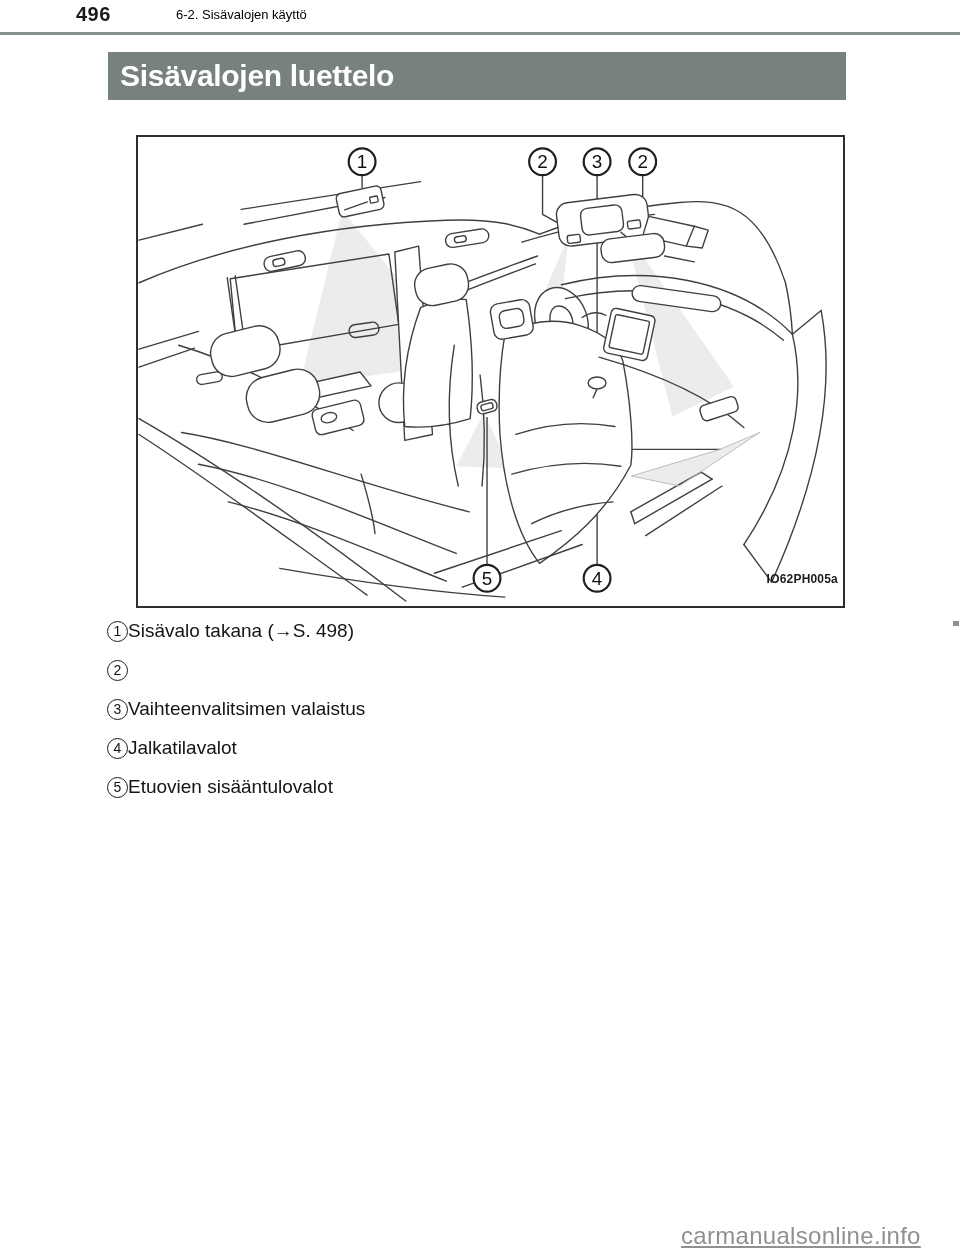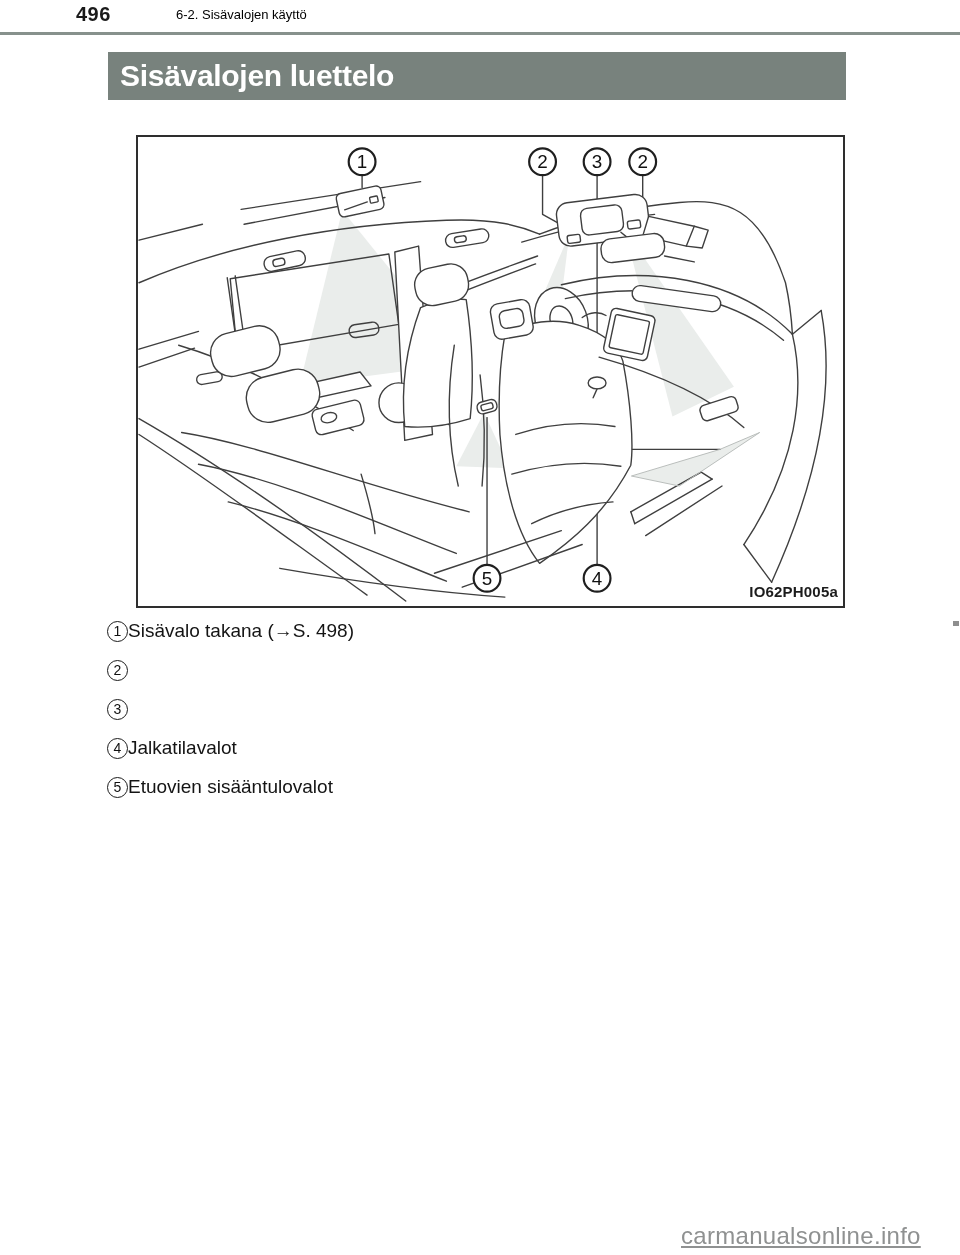--- a/index.html
+++ b/index.html
@@ -7,21 +7,21 @@
         font-family:"Liberation Sans",sans-serif;color:#1a1a1a;}
   .page-num{position:absolute;left:76px;top:3px;font-size:20px;font-weight:700;letter-spacing:0.5px;}
   .section-header{position:absolute;left:176px;top:7px;font-size:13px;color:#000000;}
   .top-rule{position:absolute;left:0;top:32px;width:960px;height:3px;background:#87918c;}
   .banner{position:absolute;left:108px;top:52px;width:738px;height:48px;background:#78827d;
           display:flex;align-items:center;box-sizing:border-box;padding-left:12px;}
   .banner-title{color:#ffffff;font-size:30px;font-weight:700;letter-spacing:-0.3px;}
   .figure-frame{position:absolute;left:136px;top:135px;width:709px;height:473px;
                 border:2px solid #2e2e2e;box-sizing:border-box;background:#fff;}
   .figure-frame svg{display:block;width:100%;height:100%;}
-  .figure-code{position:absolute;right:5px;bottom:6px;font-size:15px;font-weight:700;color:#1c1c1c;letter-spacing:0.2px;}
+  .figure-code{position:absolute;right:5px;bottom:20px;font-size:12px;font-weight:700;color:#1c1c1c;letter-spacing:0.2px;}
   .legend{position:absolute;left:107px;top:620px;}
   .legend-row{display:flex;align-items:center;height:22px;margin-bottom:17px;}
   .legend-circle{flex:0 0 auto;width:21px;height:21px;border:1.5px solid #1b1b1b;border-radius:50%;
                  box-sizing:border-box;font-size:14px;line-height:18px;text-align:center;color:#111;}
   .legend-text{font-size:19px;color:#141414;white-space:nowrap;}
   .watermark{position:absolute;left:681px;top:1222px;font-size:24px;color:#8f9191;letter-spacing:0.3px;text-decoration:underline;}
   .edge-mark{position:absolute;left:953px;top:621px;width:6px;height:5px;background:#8e8e8e;}
 </style>
 </head>
 <body>
@@ -233,20 +233,21 @@
   <div class="legend">
     <div class="legend-row">
       <span class="legend-circle">1</span>
       <span class="legend-text">Sisävalo takana (→S. 498)</span>
     </div>
     <div class="legend-row">
       <span class="legend-circle">2</span>
     </div>
     <div class="legend-row">
       <span class="legend-circle">3</span>
+      <span class="legend-text">Vaihteenvalitsimen valaistus</span>
     </div>
     <div class="legend-row">
       <span class="legend-circle">4</span>
       <span class="legend-text">Jalkatilavalot</span>
     </div>
     <div class="legend-row">
       <span class="legend-circle">5</span>
       <span class="legend-text">Etuovien sisääntulovalot</span>
     </div>
   </div>

